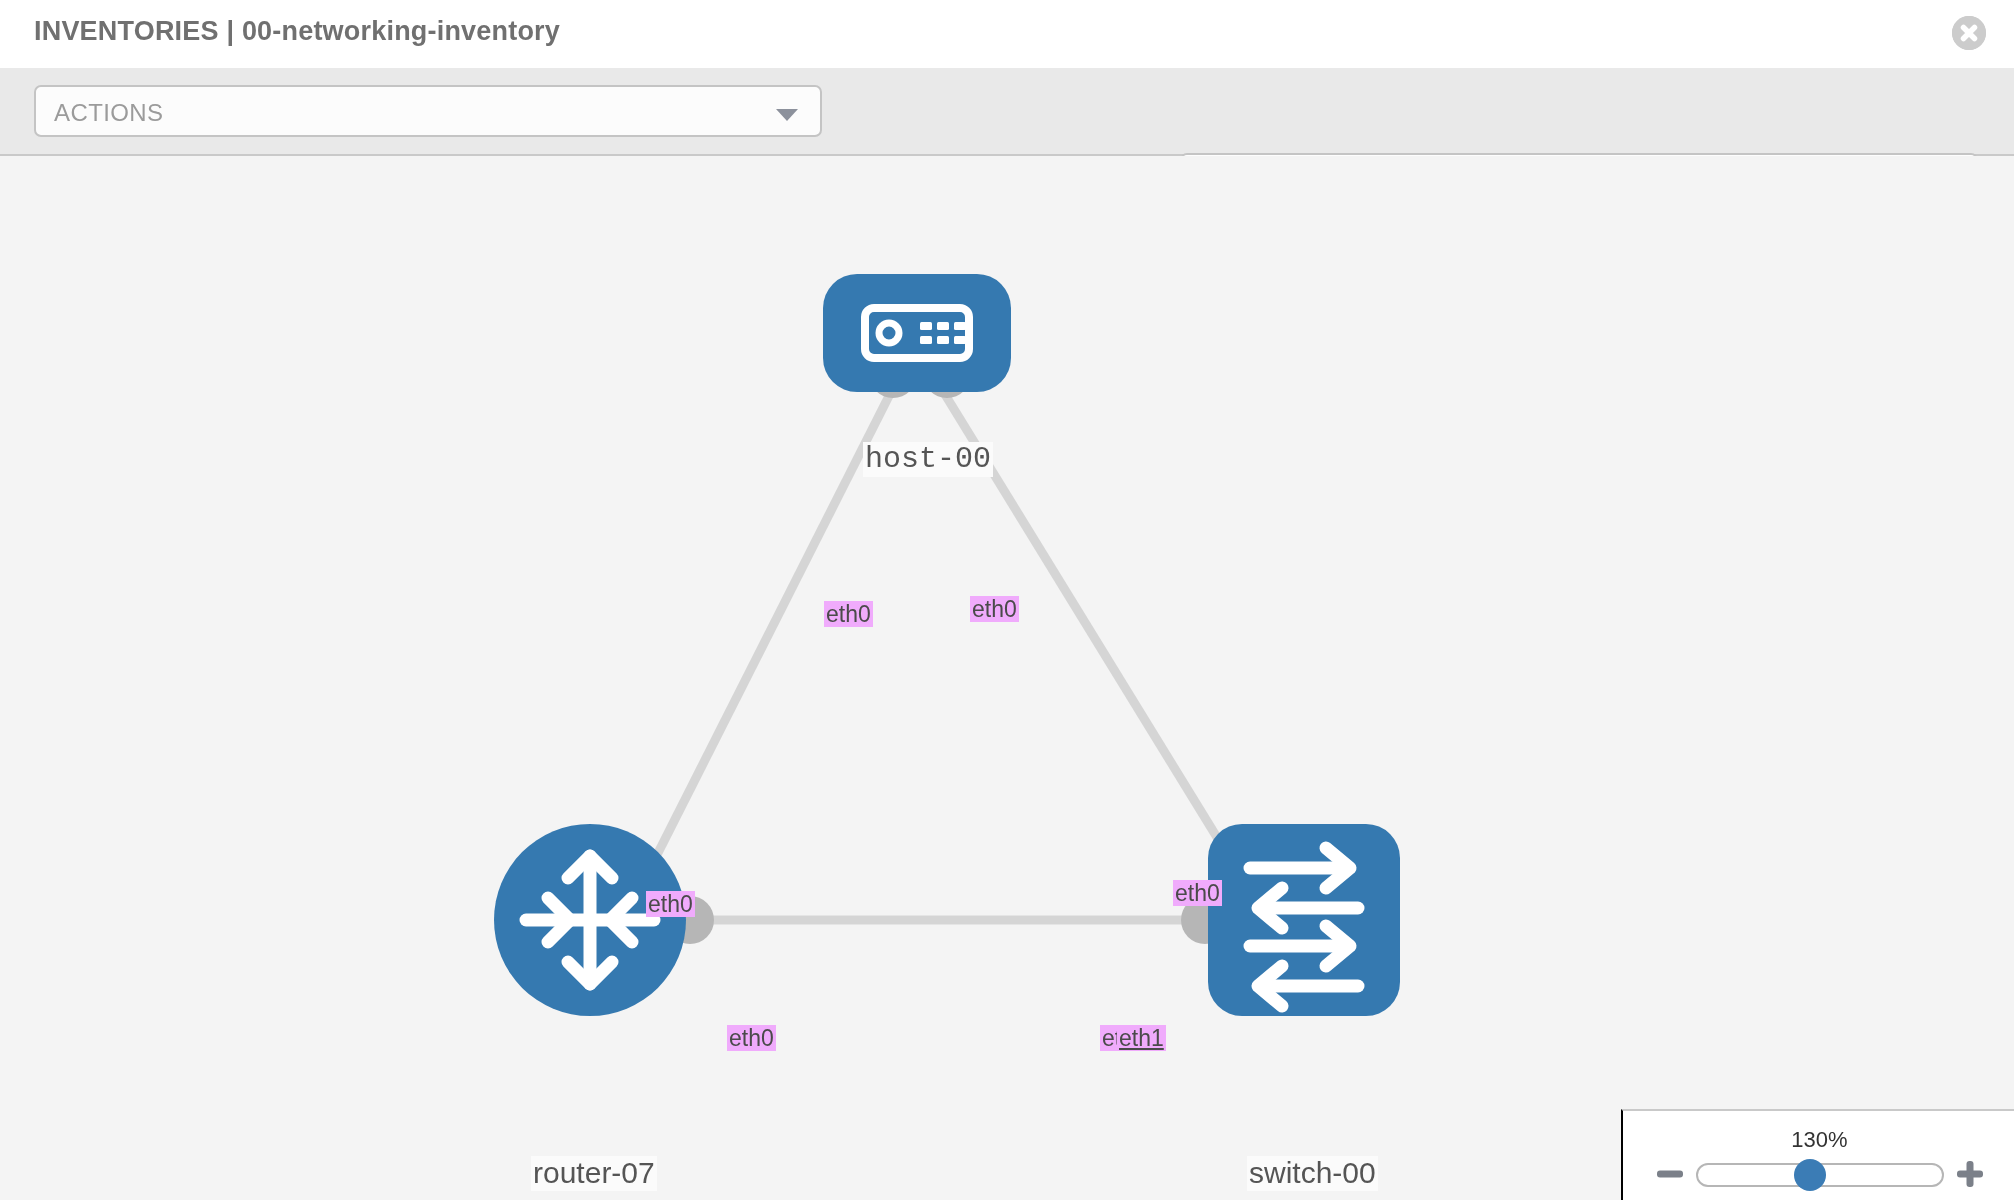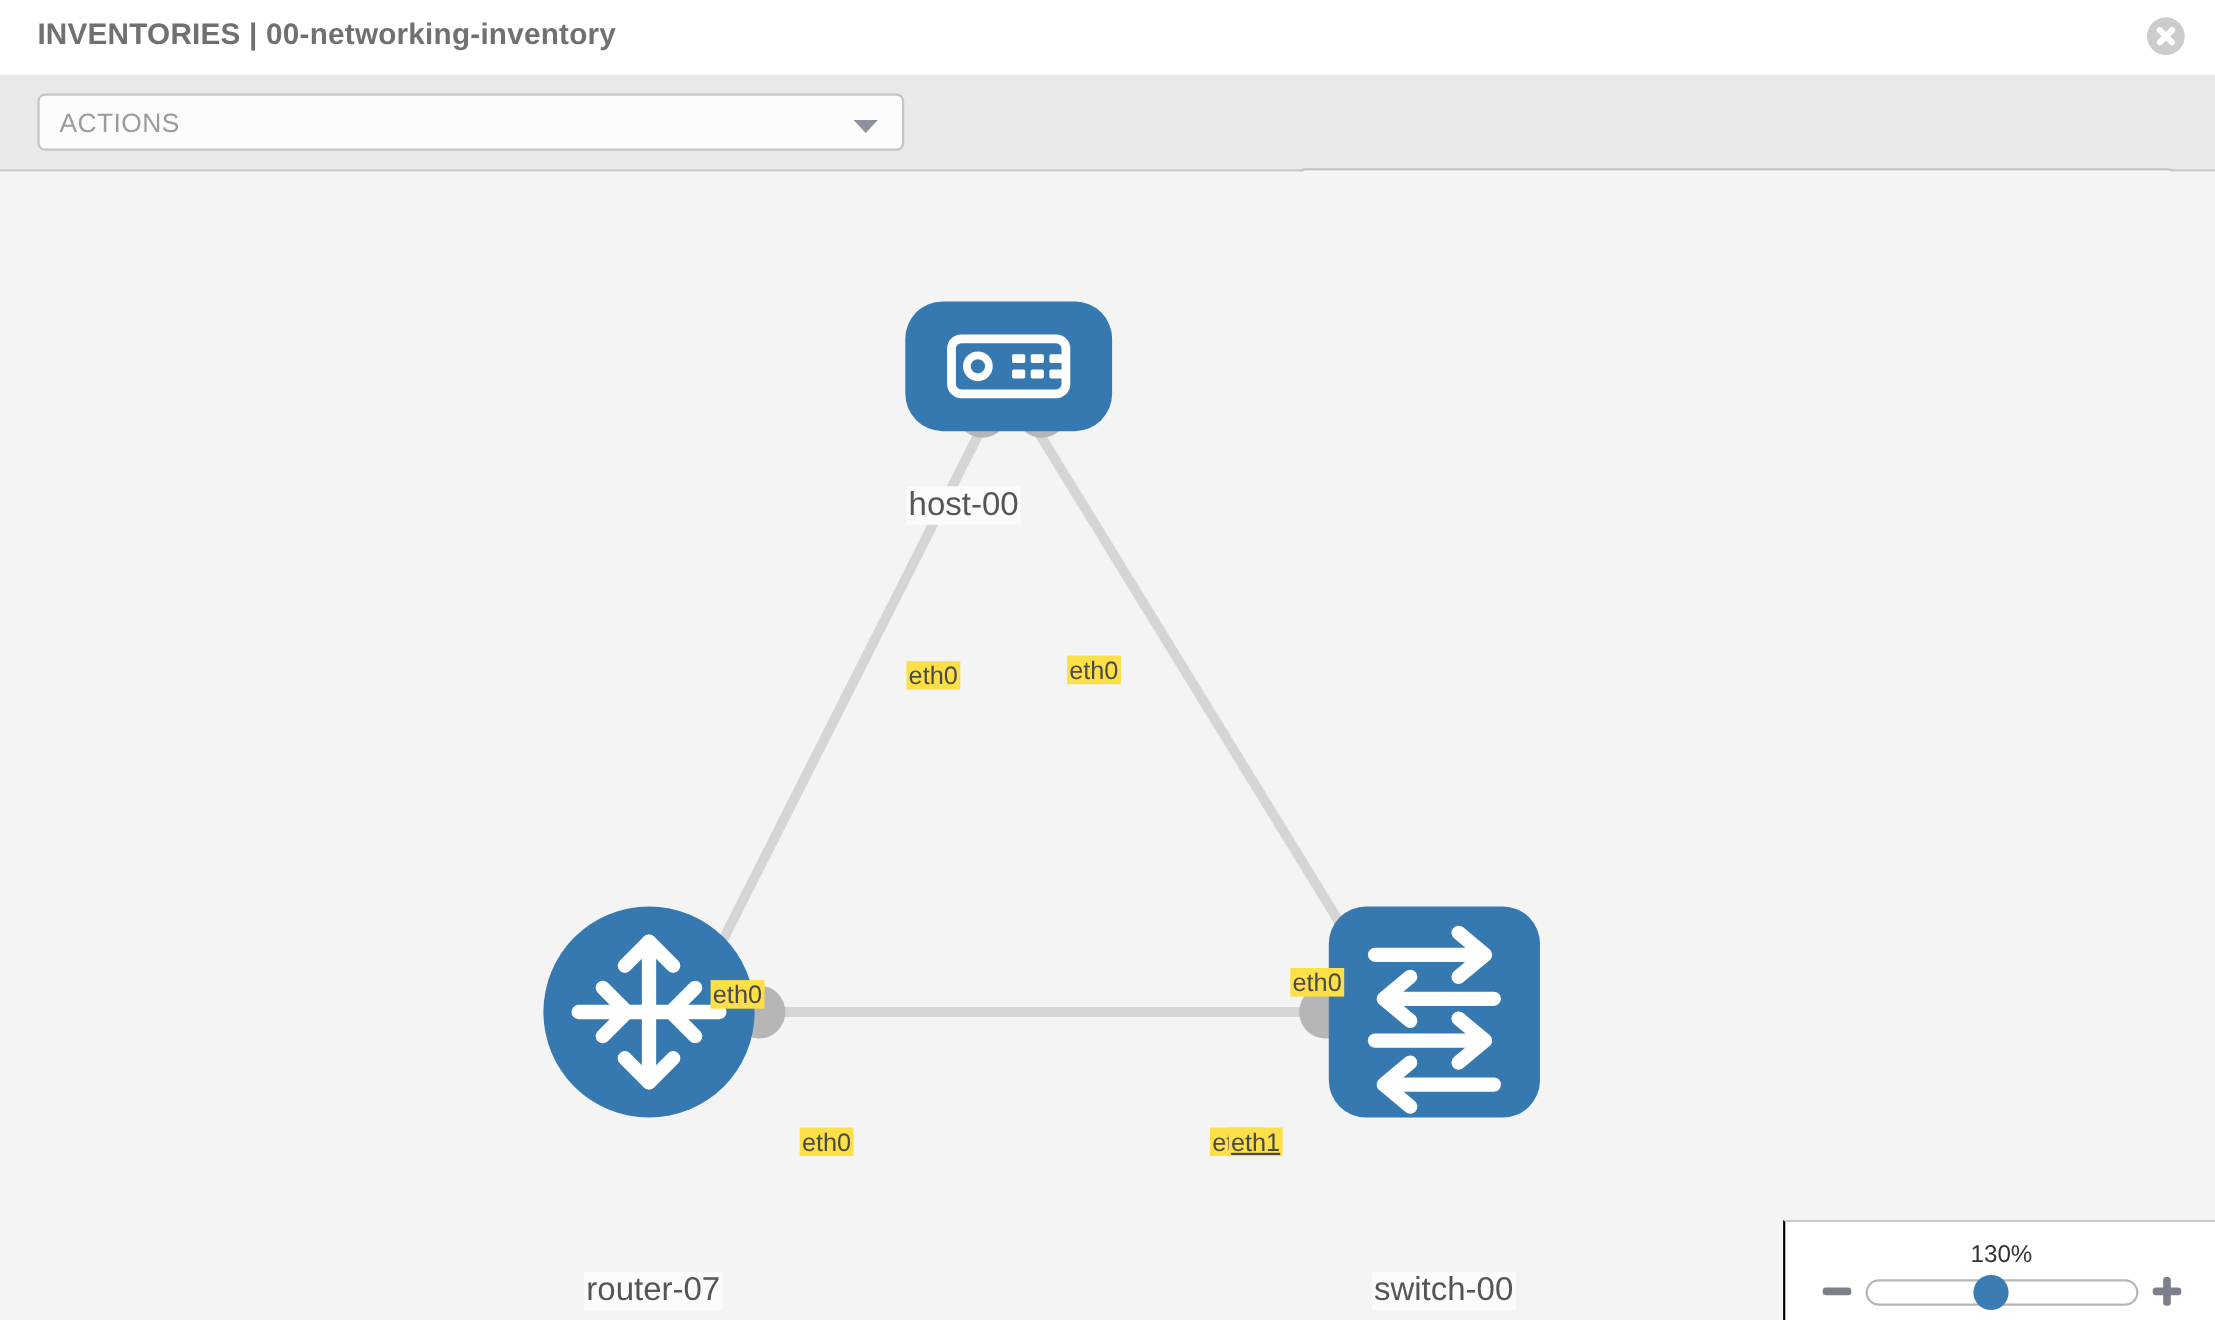--- a/index.html
+++ b/index.html
@@ -110,21 +110,21 @@
     width: 2014px; height: 1044px;
     background: #f4f4f4;
     overflow: hidden;
   }
   #topology { position: absolute; left: 0; top: 0; }
 
   .edge-label {
     position: absolute;
     font-size: 23px;
     color: #4a4a4a;
-    background: #fde047;
+    background: #f0abfc;
     padding: 0 2px;
     white-space: nowrap;
     line-height: 1.15;
   }
   .node-label {
     position: absolute;
     font-size: 30px;
     color: #555555;
     background: #fbfbfb;
     padding: 0 2px;
@@ -289,21 +289,21 @@
     </svg>
 
     <div class="edge-label" style="left:824px; top:445px;">eth0</div>
     <div class="edge-label" style="left:970px; top:440px;">eth0</div>
     <div class="edge-label" style="left:646px; top:735px;">eth0</div>
     <div class="edge-label" style="left:1173px; top:724px;">eth0</div>
     <div class="edge-label" style="left:727px; top:869px;">eth0</div>
     <div class="edge-label" style="left:1100px; top:869px;">eth0</div>
     <div class="edge-label" style="left:1117px; top:869px;text-decoration:underline;">eth1</div>
 
-    <div class="node-label" style="left:824px; top:286px;">host-00</div>
+    <div class="node-label" style="left:863px; top:286px;font-family:Liberation Mono, monospace;">host-00</div>
     <div class="node-label" style="left:531px; top:1000px;">router-07</div>
     <div class="node-label" style="left:1247px; top:1000px;">switch-00</div>
 
   </div>
 
   <div class="zoom-panel">
     <div class="zoom-value">130%</div>
 
     <div class="zoom-minus">
       <svg width="34" height="34" viewBox="0 0 34 34">

